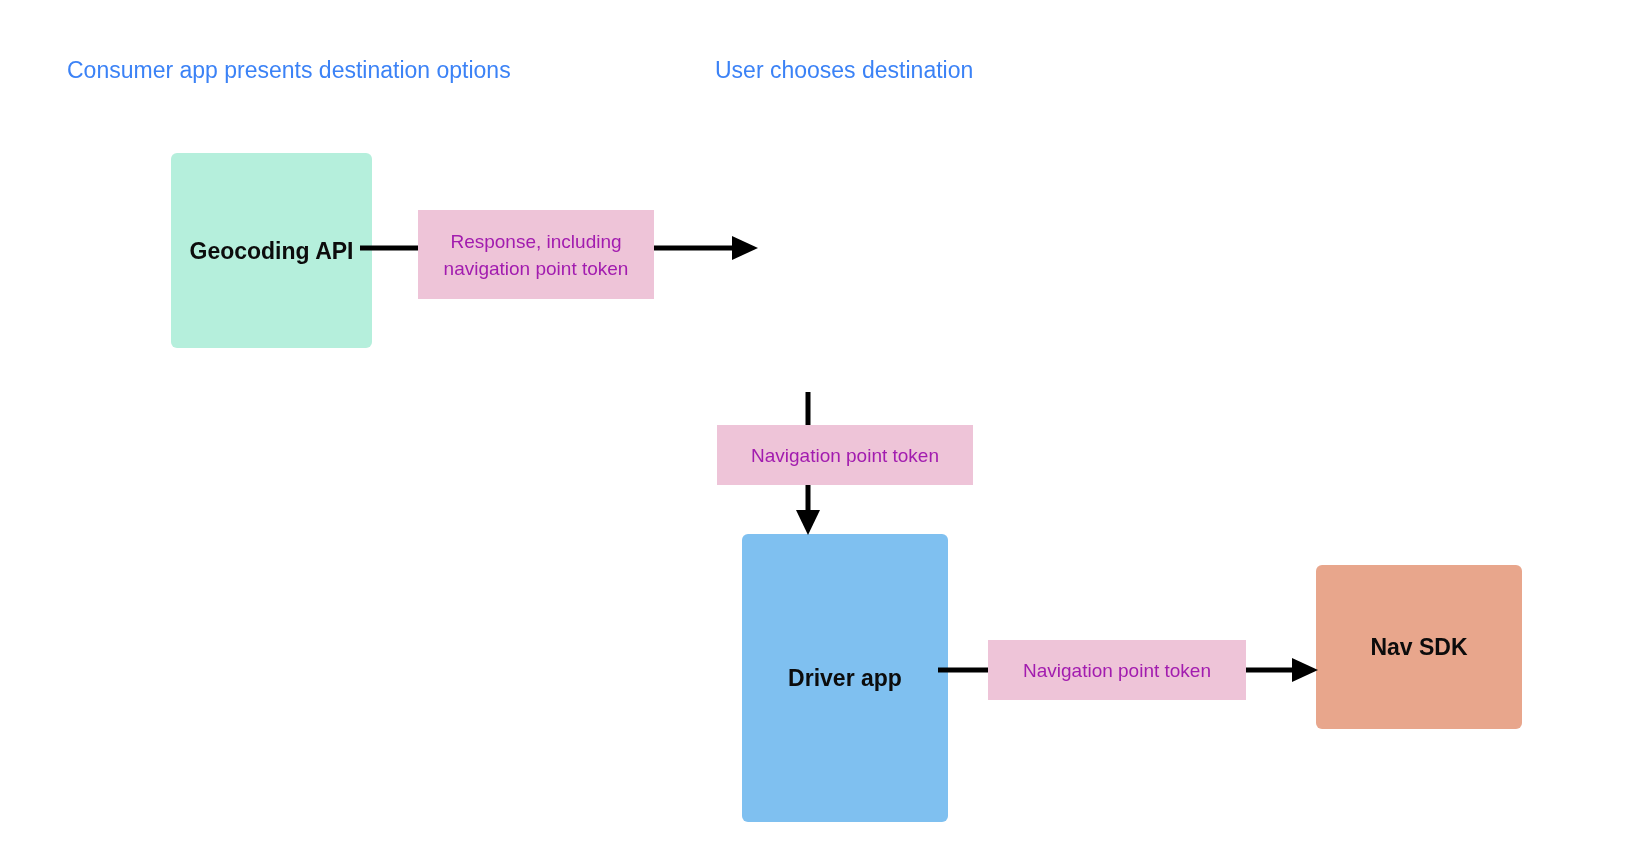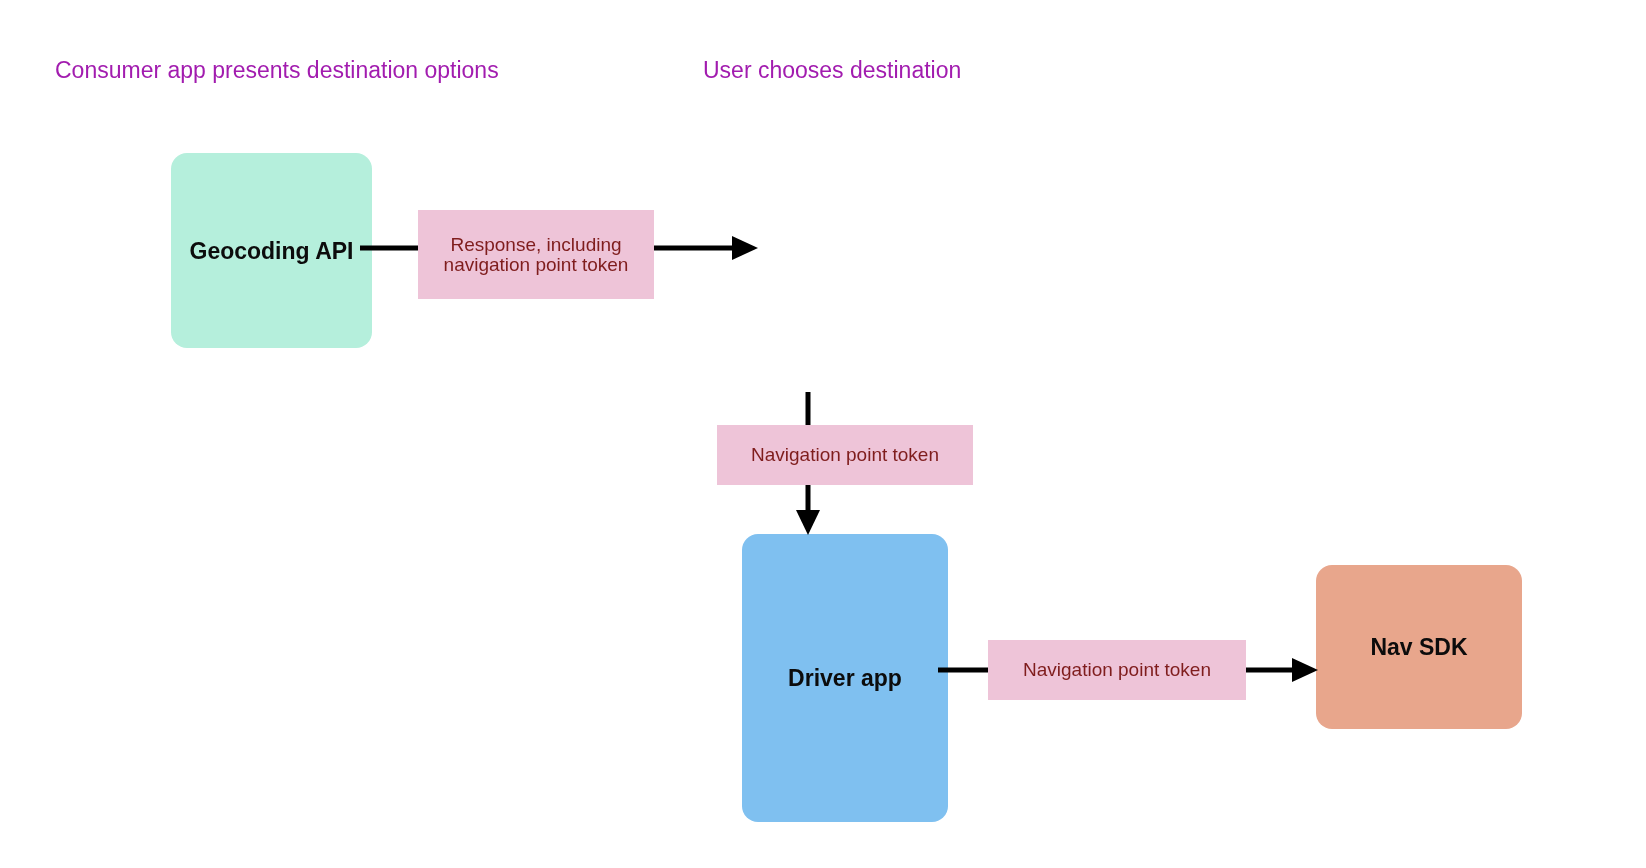--- a/index.html
+++ b/index.html
@@ -18,32 +18,33 @@
     height: 868px;
     background: #ffffff;
     overflow: hidden;
   }
 
   
   .col-heading {
     position: absolute;
     font-size: 23px;
     line-height: 28px;
-    color: #a21caf;
+    color: #3b82f6;
     font-weight: 400;
     white-space: nowrap;
+    margin-left: 12px;
   }
   #heading-0 { left: 55px;   top: 56px; }
   #heading-1 { left: 703px;  top: 56px; }
   #heading-2 { left: 1212px; top: 56px; }
 
   
   .node {
     position: absolute;
-    border-radius: 16px;
+    border-radius: 6px;
     display: flex;
     align-items: center;
     justify-content: center;
     box-sizing: border-box;
   }
   .node-label {
     font-size: 23px;
     font-weight: 700;
     color: #0c0c0c;
     text-align: center;
@@ -72,22 +73,22 @@
   .edge-label {
     position: absolute;
     display: flex;
     align-items: center;
     justify-content: center;
     box-sizing: border-box;
     z-index: 3;
   }
   .edge-label-text {
     font-size: 19px;
-    line-height: 20px;
-    color: #7f1d1d;
+    line-height: 27px;
+    color: #a21caf;
     text-align: center;
     font-weight: 400;
   }
 
   #label-response {
     left: 418px; top: 210px;
     width: 236px; height: 89px;
   }
   #label-token-mid {
     left: 717px; top: 425px;

